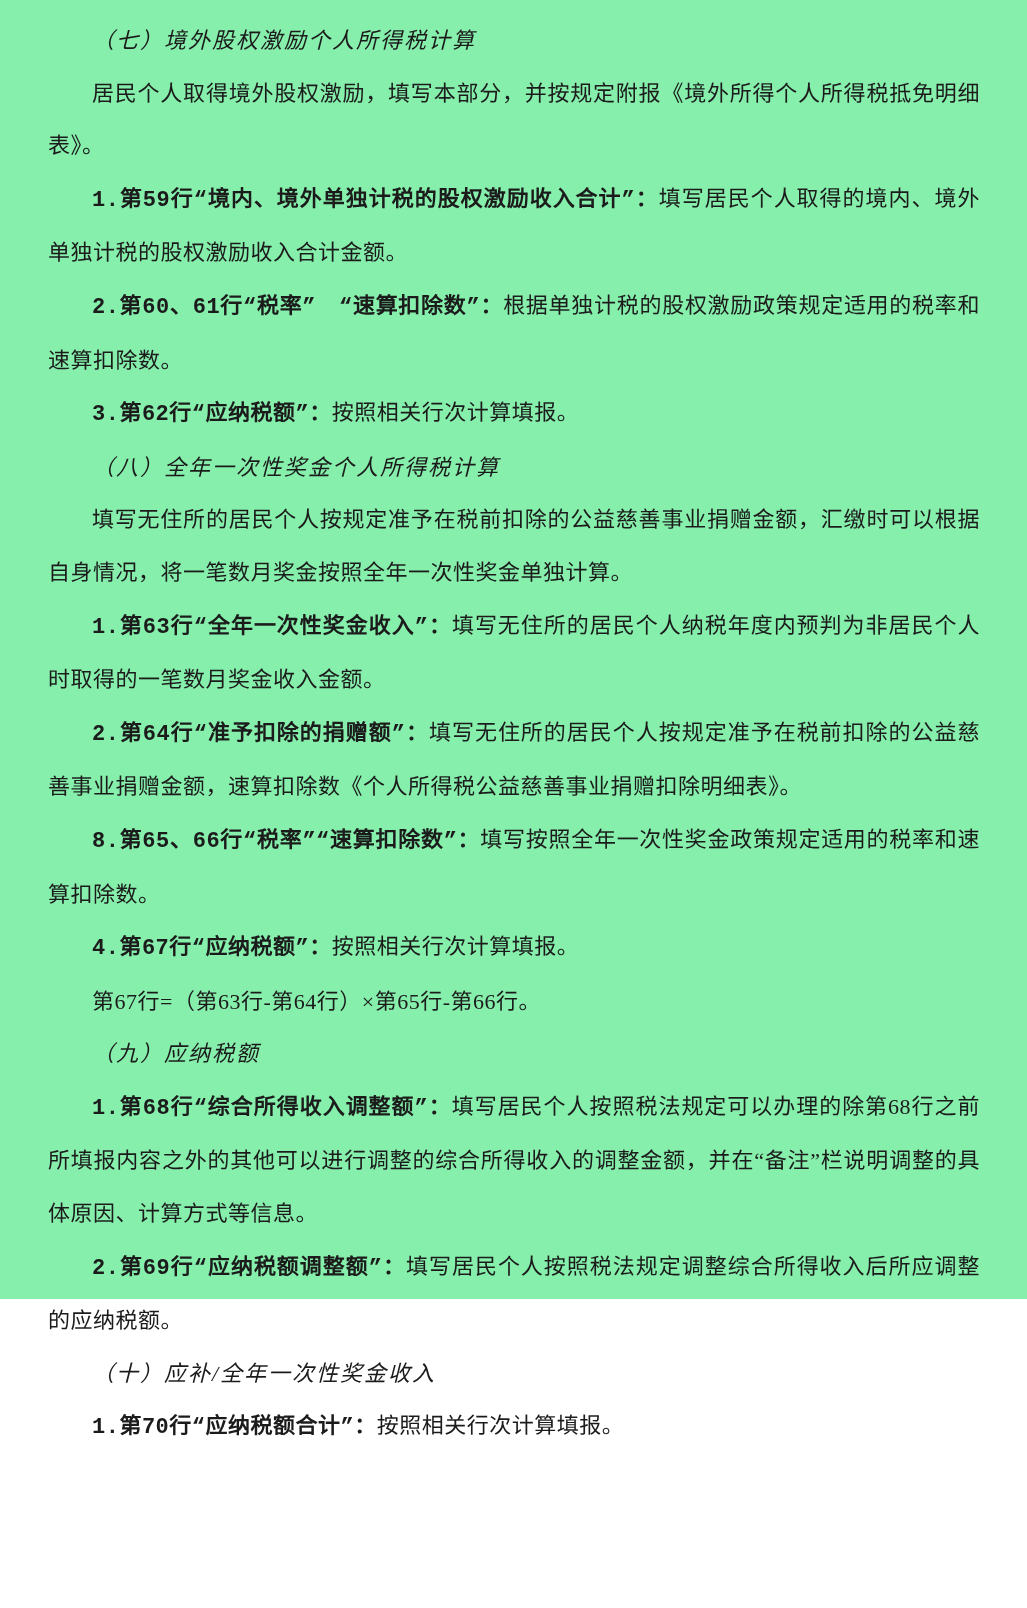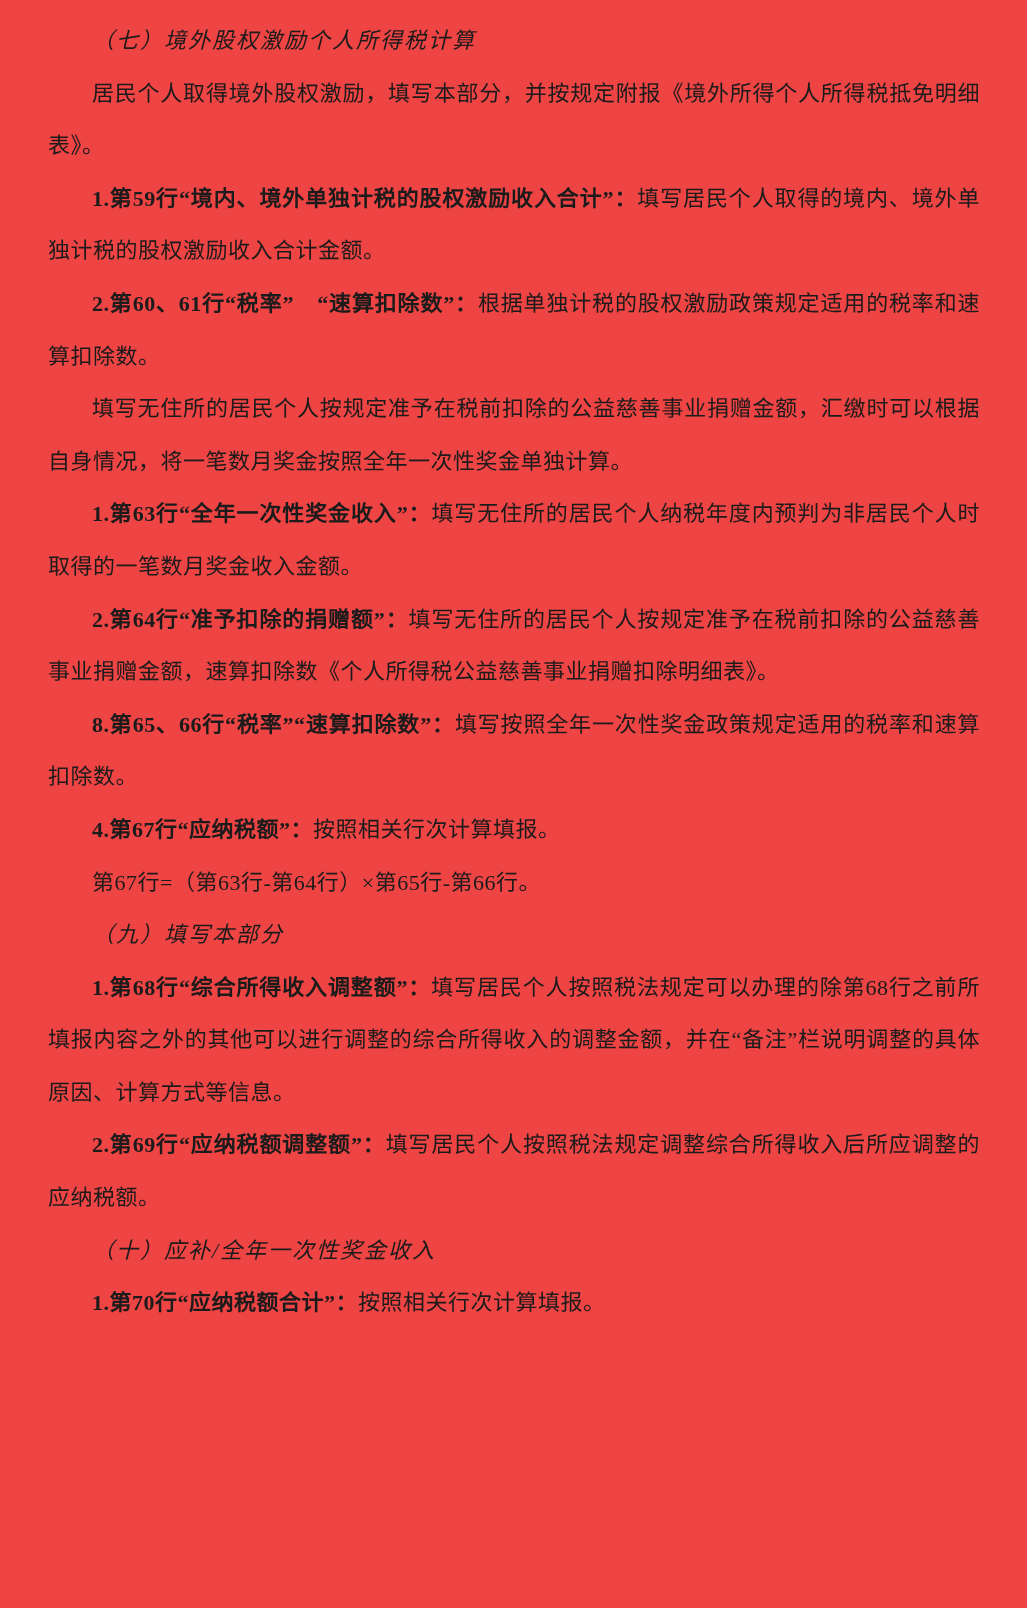--- a/index.html
+++ b/index.html
@@ -10,63 +10,65 @@
   body {
     width: 1027px;
     height: 1608px;
     overflow: hidden;
     font-family: "Liberation Serif", "DejaVu Serif", serif;
     color: #1b1b1b;
   }
   .page {
     box-sizing: border-box;
     width: 1027px;
-    height: 1608px;
+    height: 1299px;
     padding: 15px 47px 0 48px;
-    background: #ef4444;
+    background: #86efac;
   }
   .doc p {
     margin: 0;
     font-size: 22px;
     line-height: 52.6px;
     text-align: justify;
     text-indent: 2em;
     letter-spacing: 0.5px;
   }
   
   .doc p.heading {
     font-style: italic;
     font-weight: 400;
     letter-spacing: 2px;
   }
   
   .doc .run-bold {
     font-weight: bold;
-    font-family: Liberation Serif, serif;
+    font-family: Liberation Mono, monospace;
     letter-spacing: 0.5px;
   }
   .doc .run {
     font-weight: normal;
   }
 </style>
 </head>
 <body>
 
 <main class="page">
   <section class="doc">
 
   <p class="heading"><span class="run">（七）境外股权激励个人所得税计算</span></p>
       <p class="body"><span class="run">居民个人取得境外股权激励，填写本部分，并按规定附报《境外所得个人所得税抵免明细表》。</span></p>
       <p class="body"><span class="run-bold">1.第59行“境内、境外单独计税的股权激励收入合计”：</span><span class="run">填写居民个人取得的境内、境外单独计税的股权激励收入合计金额。</span></p>
       <p class="body"><span class="run-bold">2.第60、61行“税率”　“速算扣除数”：</span><span class="run">根据单独计税的股权激励政策规定适用的税率和速算扣除数。</span></p>
+      <p class="body"><span class="run-bold">3.第62行“应纳税额”：</span><span class="run">按照相关行次计算填报。</span></p>
+      <p class="heading"><span class="run">（八）全年一次性奖金个人所得税计算</span></p>
       <p class="body"><span class="run">填写无住所的居民个人按规定准予在税前扣除的公益慈善事业捐赠金额，汇缴时可以根据自身情况，将一笔数月奖金按照全年一次性奖金单独计算。</span></p>
       <p class="body"><span class="run-bold">1.第63行“全年一次性奖金收入”：</span><span class="run">填写无住所的居民个人纳税年度内预判为非居民个人时取得的一笔数月奖金收入金额。</span></p>
       <p class="body"><span class="run-bold">2.第64行“准予扣除的捐赠额”：</span><span class="run">填写无住所的居民个人按规定准予在税前扣除的公益慈善事业捐赠金额，速算扣除数《个人所得税公益慈善事业捐赠扣除明细表》。</span></p>
       <p class="body"><span class="run-bold">8.第65、66行“税率”“速算扣除数”：</span><span class="run">填写按照全年一次性奖金政策规定适用的税率和速算扣除数。</span></p>
       <p class="body"><span class="run-bold">4.第67行“应纳税额”：</span><span class="run">按照相关行次计算填报。</span></p>
       <p class="formula"><span class="run">第67行=（第63行-第64行）×第65行-第66行。</span></p>
-      <p class="heading"><span class="run">（九）填写本部分</span></p>
+      <p class="heading"><span class="run">（九）应纳税额</span></p>
       <p class="body"><span class="run-bold">1.第68行“综合所得收入调整额”：</span><span class="run">填写居民个人按照税法规定可以办理的除第68行之前所填报内容之外的其他可以进行调整的综合所得收入的调整金额，并在“备注”栏说明调整的具体原因、计算方式等信息。</span></p>
       <p class="body"><span class="run-bold">2.第69行“应纳税额调整额”：</span><span class="run">填写居民个人按照税法规定调整综合所得收入后所应调整的应纳税额。</span></p>
       <p class="heading"><span class="run">（十）应补/全年一次性奖金收入</span></p>
       <p class="body"><span class="run-bold">1.第70行“应纳税额合计”：</span><span class="run">按照相关行次计算填报。</span></p>
     </section>
 </main>
 
 </body></html>

